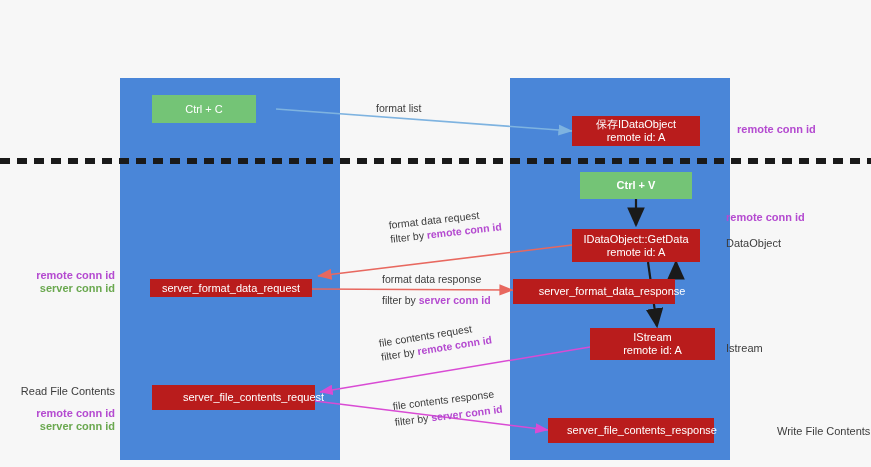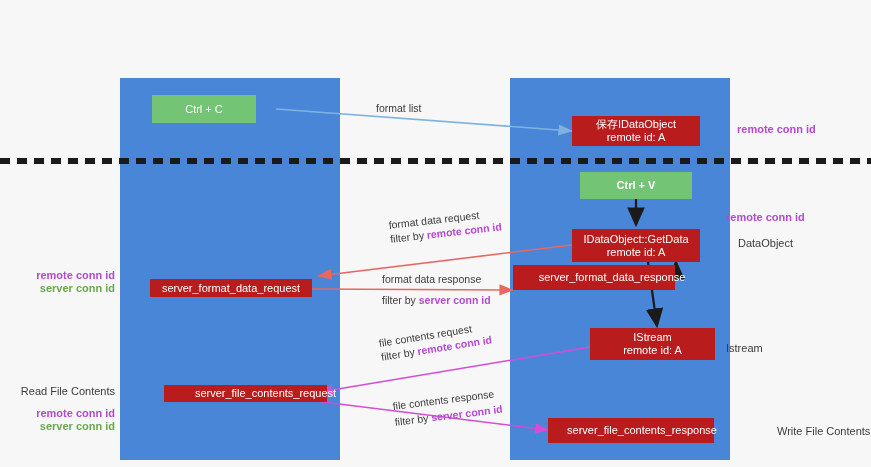--- a/index.html
+++ b/index.html
@@ -140,30 +140,30 @@
 
   <div class="box orange" style="left:572px;top:229px;width:128px;height:33px;">
     <span>IDataObject::GetData</span>
     <span class="l2">remote id: A</span>
   </div>
 
   <div class="box orange" style="left:150px;top:279px;width:162px;height:18px;">
     <span>server_format_data_request</span>
   </div>
 
-  <div class="box orange" style="left:513px;top:265px;width:162px;height:25px;padding-left:36px;">
+  <div class="box orange" style="left:513px;top:279px;width:162px;height:25px;padding-left:36px;">
     <span>server_format_data_response</span>
   </div>
 
   <div class="box orange" style="left:590px;top:328px;width:125px;height:32px;">
     <span>IStream</span>
     <span class="l2">remote id: A</span>
   </div>
 
-  <div class="box orange" style="left:164px;top:385px;width:163px;height:17px;padding-left:40px;">
+  <div class="box orange" style="left:152px;top:385px;width:163px;height:25px;padding-left:40px;">
     <span>server_file_contents_request</span>
   </div>
 
   <div class="box orange" style="left:548px;top:418px;width:166px;height:25px;padding-left:22px;">
     <span>server_file_contents_response</span>
   </div>
 
   <div class="alabel" style="left:376px;top:102px;">
     <span>format list</span>
   </div>
@@ -191,21 +191,21 @@
 
   <div class="alabel" style="left:392px;top:400px;transform:rotate(-7deg);">
     <div>file contents response</div>
     <div style="margin-top:4px;">
       <span>filter by </span><span class="hl purple">server conn id</span>
     </div>
   </div>
 
   <div class="rlabel purple" style="left:737px;top:123px;">remote conn id</div>
   <div class="rlabel purple" style="left:726px;top:211px;">remote conn id</div>
-  <div class="rlabel" style="left:726px;top:237px;margin-left:12px;">DataObject</div>
+  <div class="rlabel" style="left:726px;top:237px;">DataObject</div>
   <div class="rlabel" style="left:726px;top:342px;">Istream</div>
   <div class="rlabel" style="left:737px;top:425px;margin-left:40px;">Write File Contents</div>
 
   <div class="llabel purple" style="left:0px;top:269px;width:115px;">remote conn id</div>
   <div class="llabel green" style="left:0px;top:282px;width:115px;">server conn id</div>
 
   <div class="llabel" style="left:0px;top:385px;width:115px;">Read File Contents</div>
   <div class="llabel purple" style="left:0px;top:407px;width:115px;">remote conn id</div>
   <div class="llabel green" style="left:0px;top:420px;width:115px;">server conn id</div>
 

